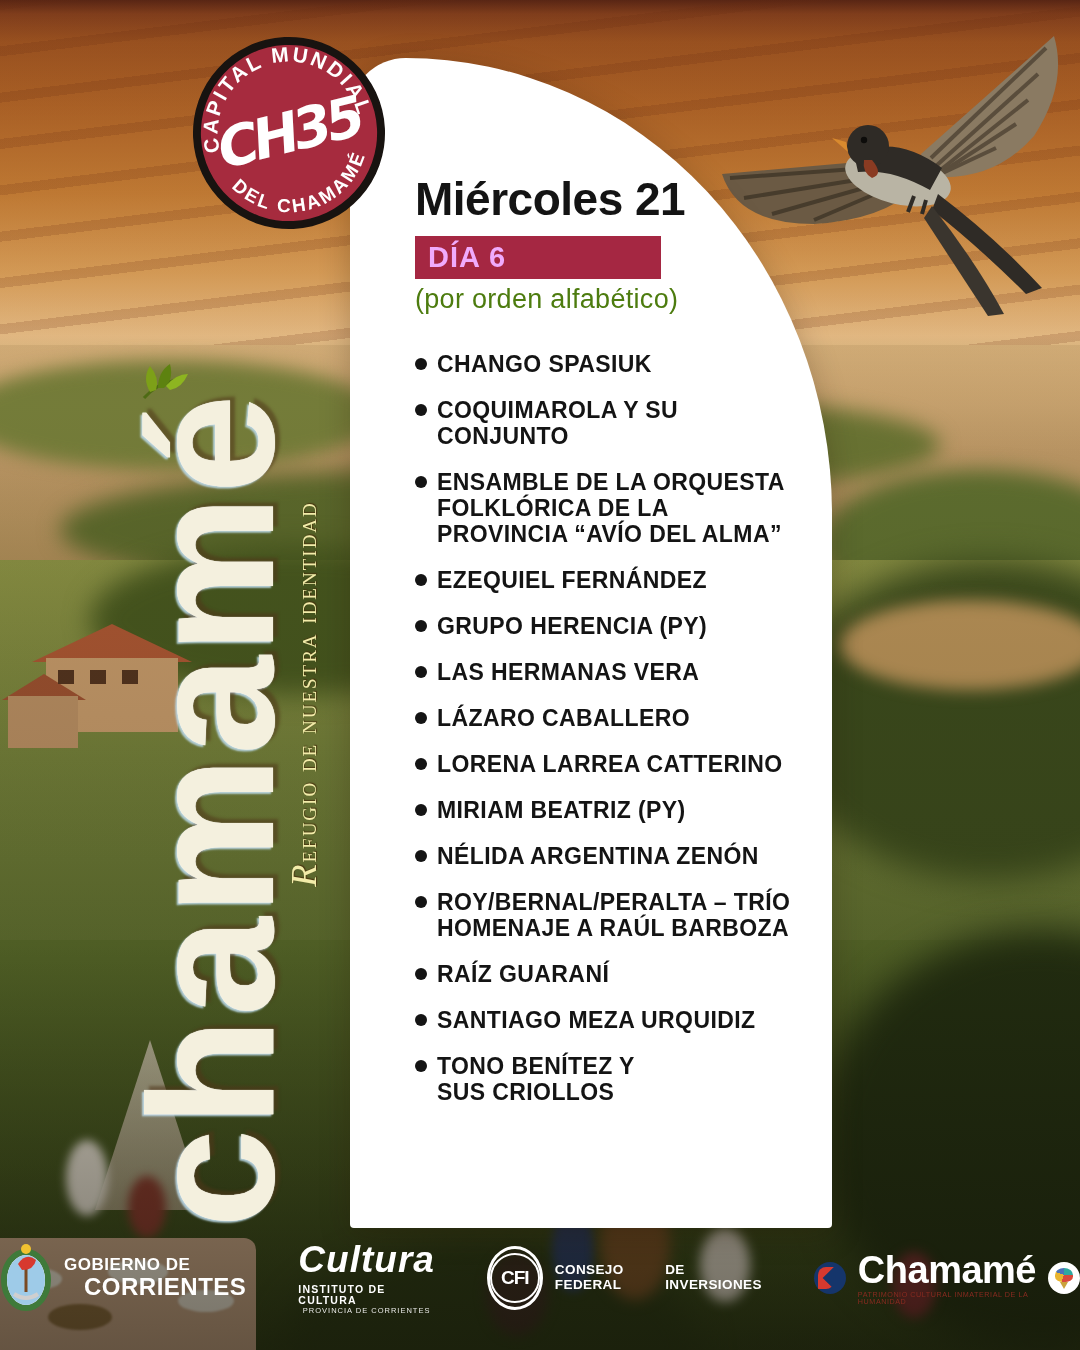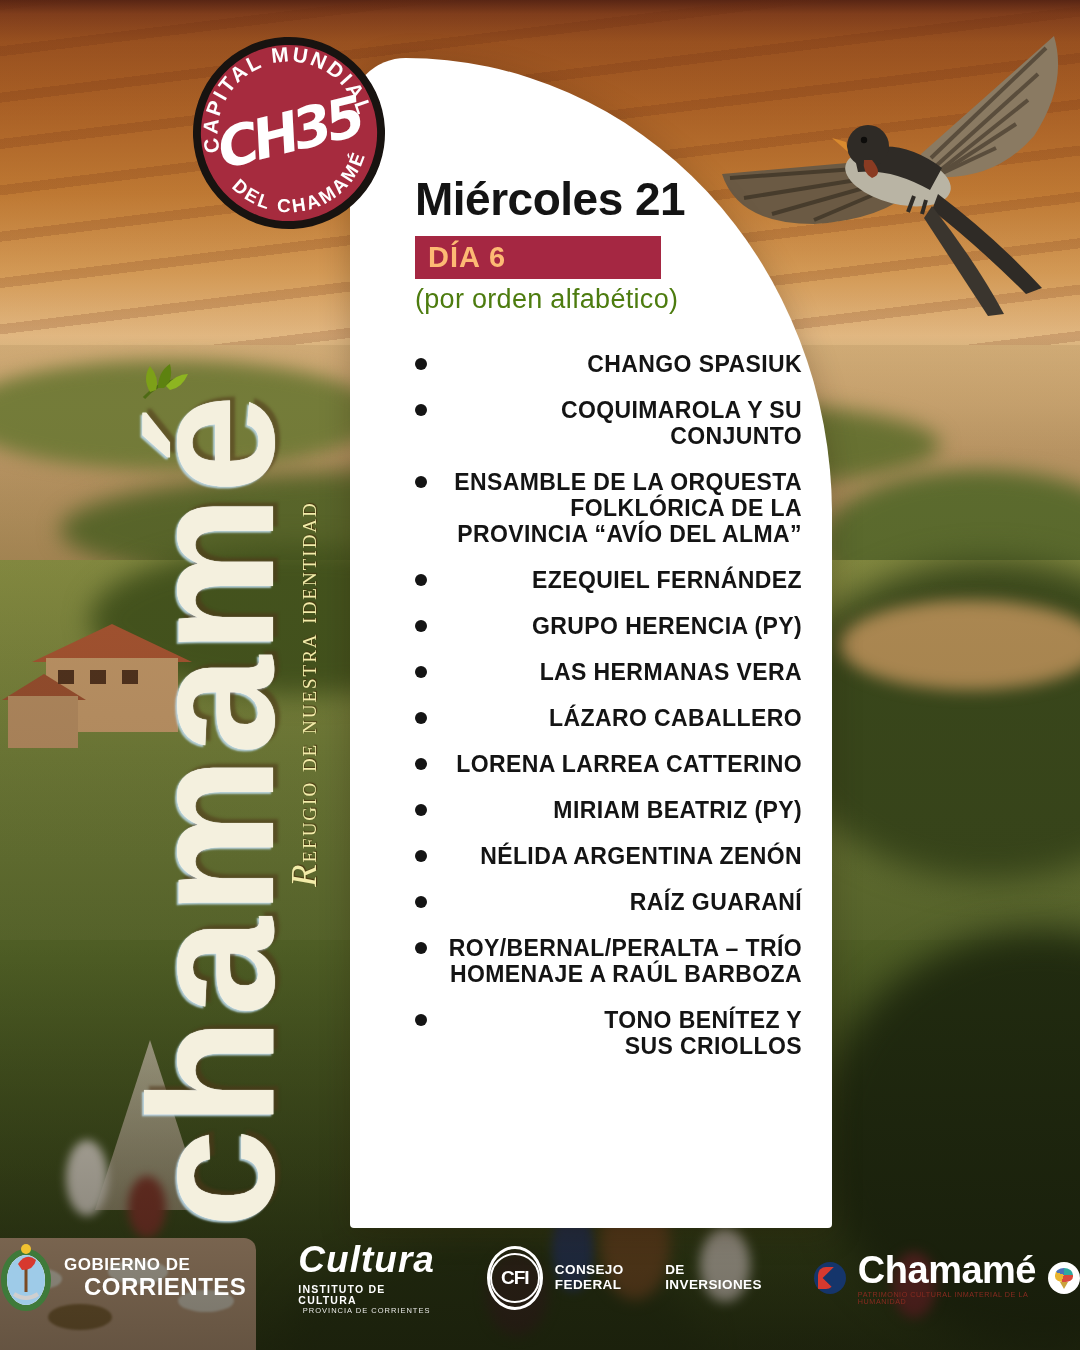--- a/index.html
+++ b/index.html
@@ -39,29 +39,29 @@
   .table{position:absolute;left:-12px;top:1238px;width:268px;height:130px;
     background:#c7a585;border-radius:12px;}
   .plate{position:absolute;background:#e9e2d2;border-radius:50%;filter:blur(1px);}
 
   
   .panel{position:absolute;left:350px;top:58px;width:482px;height:1170px;background:#ffffff;
     border-radius:56px 430px 4px 4px / 56px 460px 4px 4px;
     box-shadow:0 6px 30px rgba(40,20,5,.25);}
   .panel-inner{position:absolute;left:0;top:0;right:0;bottom:0;padding:118px 30px 8px 65px;box-sizing:border-box;}
   .weekday{font-size:46px;line-height:1;font-weight:700;color:#141414;letter-spacing:-.5px;margin:0 0 14px 0;}
-  .daybar{width:233px;padding:7px 0 7px 13px;font-size:29px;font-weight:700;color:#fdba74;
+  .daybar{width:233px;padding:7px 0 7px 13px;font-size:29px;font-weight:700;color:#f0abfc;
     letter-spacing:1px;line-height:1;}
   .ordernote{font-size:27px;font-weight:400;margin-top:5px;letter-spacing:.3px;}
 
   .artists{list-style:none;margin:36px 0 0 0;padding:0;}
   .artists li{position:relative;margin:0 0 20px 0;padding-left:22px;}
   .bullet{position:absolute;left:0;top:7px;width:12px;height:12px;border-radius:50%;background:#141414;}
   .artist-name{display:block;font-size:23px;font-weight:700;color:#141414;line-height:26px;
-    letter-spacing:.4px;white-space:pre-line;text-align:right;}
+    letter-spacing:.4px;white-space:pre-line;}
 
   
   .badge{position:absolute;left:190px;top:34px;width:198px;height:198px;transform:rotate(-14deg);}
 
   
   .brand{position:absolute;left:-228px;top:726px;width:880px;height:168px;
     transform:rotate(-90deg);text-align:center;
     font-size:178px;line-height:168px;font-weight:700;letter-spacing:2px;color:#f4f0de;
     text-shadow:0 0 1px #fff, 4px 5px 3px rgba(80,55,25,.55), -2px -2px 2px rgba(185,215,230,.9);}
   .sprig{position:absolute;left:136px;top:358px;width:54px;height:48px;}
@@ -229,26 +229,30 @@
           <li>
             <span class="bullet"></span>
             <span class="artist-name">MIRIAM BEATRIZ (PY)</span>
           </li>
           <li>
             <span class="bullet"></span>
             <span class="artist-name">NÉLIDA ARGENTINA ZENÓN</span>
           </li>
           <li>
             <span class="bullet"></span>
-            <span class="artist-name">RAÍZ GUARANÍ</span>
-          </li>
-          <li>
-            <span class="bullet"></span>
             <span class="artist-name">ROY/BERNAL/PERALTA – TRÍO
 HOMENAJE A RAÚL BARBOZA</span>
+          </li>
+          <li>
+            <span class="bullet"></span>
+            <span class="artist-name">RAÍZ GUARANÍ</span>
+          </li>
+          <li>
+            <span class="bullet"></span>
+            <span class="artist-name">SANTIAGO MEZA URQUIDIZ</span>
           </li>
           <li>
             <span class="bullet"></span>
             <span class="artist-name">TONO BENÍTEZ Y
 SUS CRIOLLOS</span>
           </li>
         </ul>
     </div>
   </div>
 

